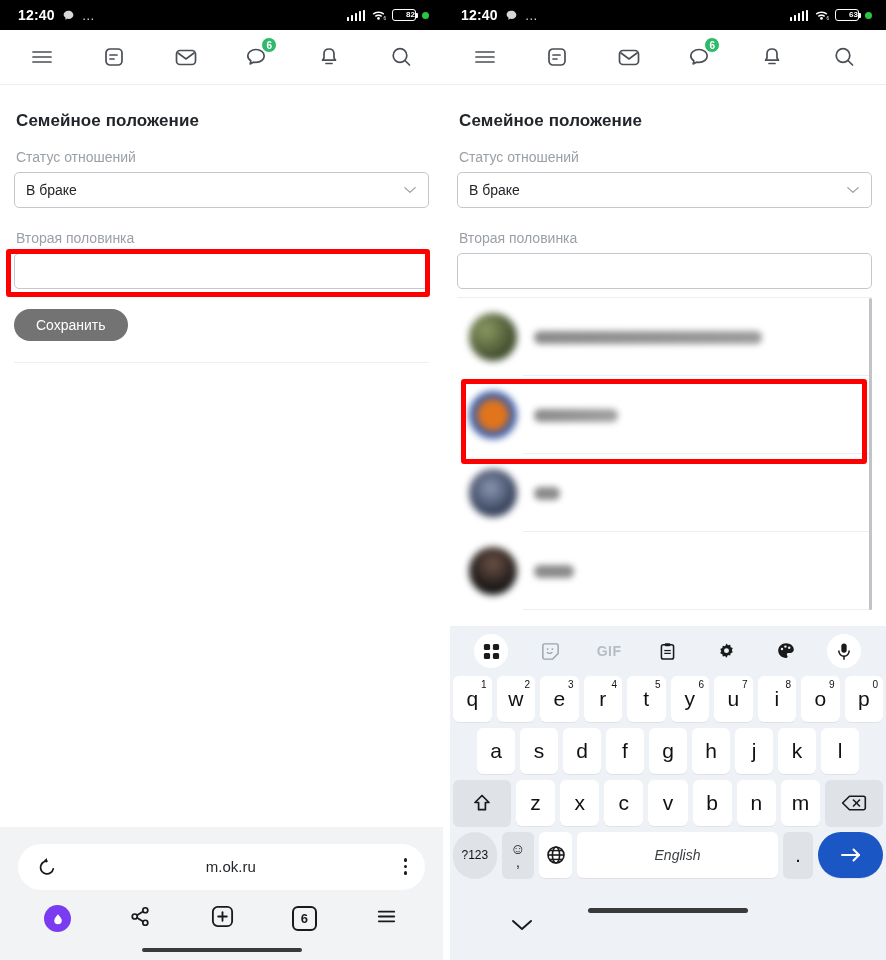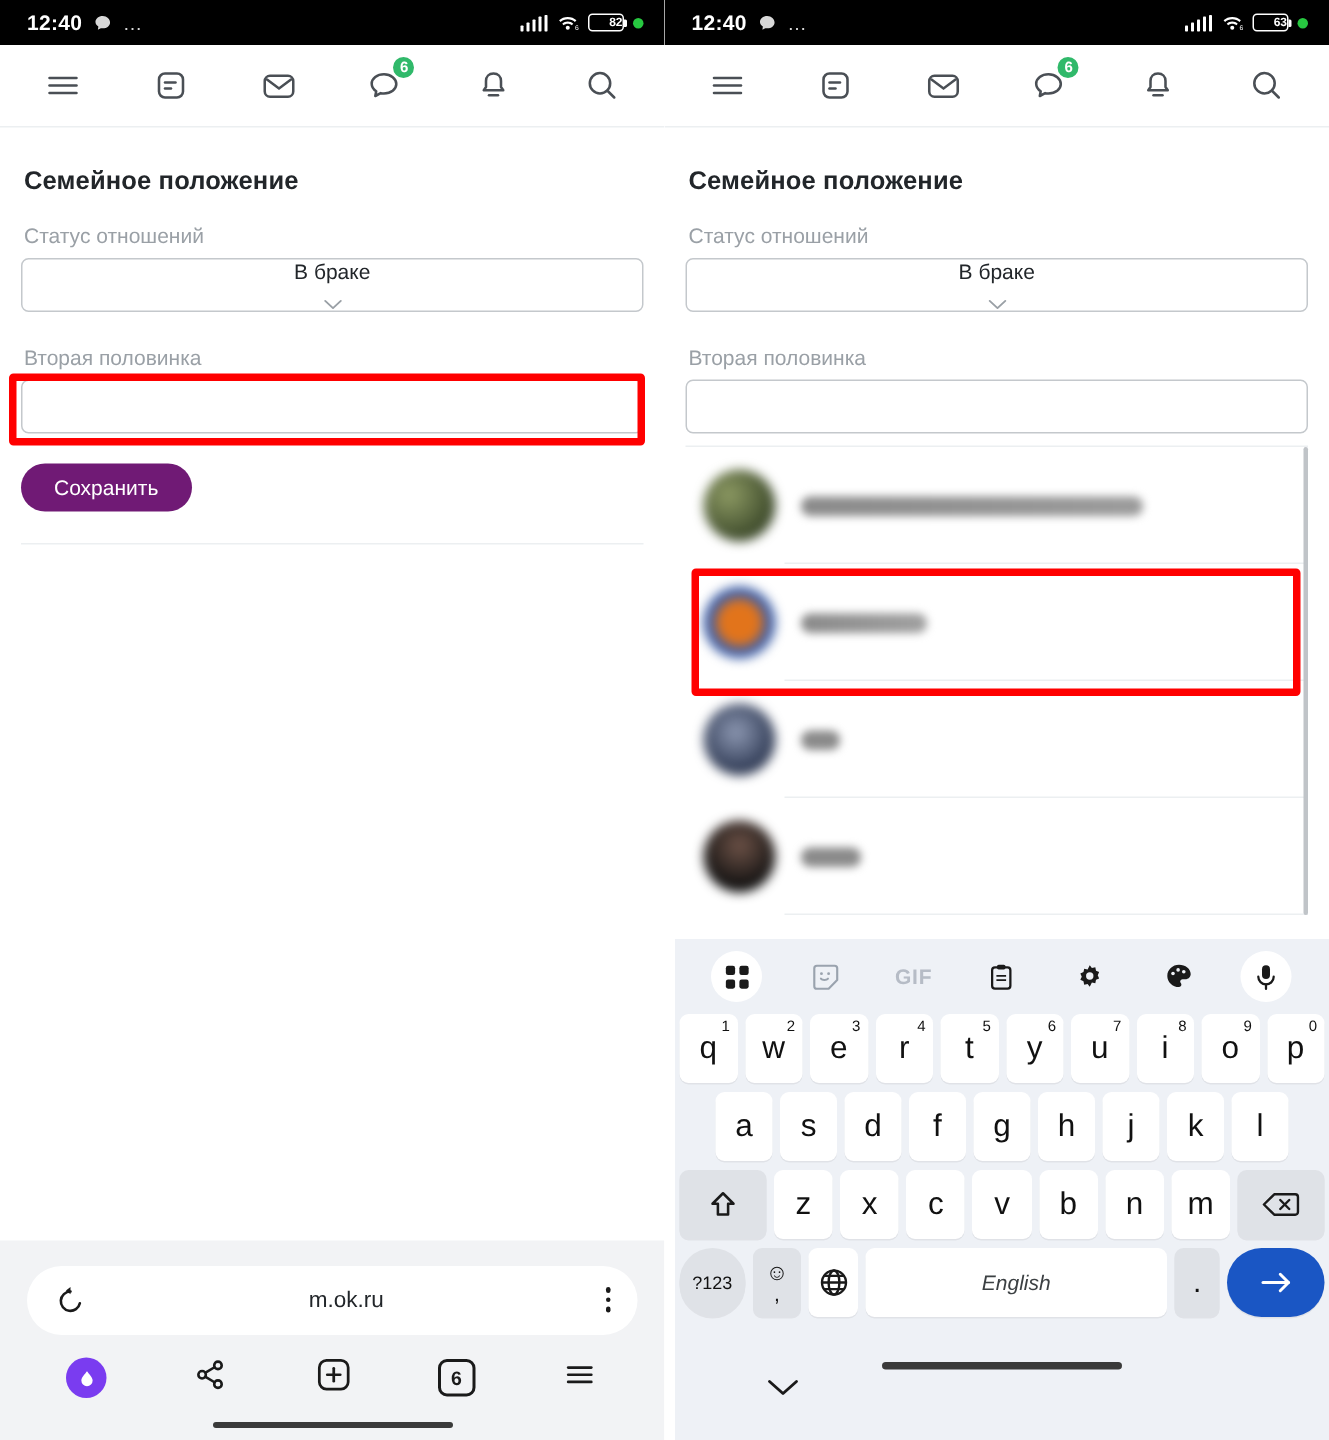--- a/index.html
+++ b/index.html
@@ -50,33 +50,33 @@
     padding: 0 3px; border: 1.5px solid #fff;
   }
 
   
   .content { padding: 14px 14px 0 14px; }
   .page-title { font-size: 17px; font-weight: 700; color: #22262a; margin: 12px 0 18px 2px; letter-spacing: .1px; }
   .field-label { font-size: 14px; color: #9aa0a6; margin: 0 0 7px 2px; }
   .select-box {
     height: 36px; border: 1px solid #c4c8cc; border-radius: 5px; background: #fff;
     display: flex; align-items: center; justify-content: space-between;
-    padding: 0 11px 0 11px; font-size: 14px; color: #22262a; flex-direction: column;
+    padding: 0 11px 0 11px; font-size: 14px; color: #22262a;
   }
   .chev { width: 14px; height: 8px; }
   .gap { height: 22px; }
   .text-input {
     height: 36px; border: 1px solid #c4c8cc; border-radius: 5px; background: #fff; width: 100%;
     font-size: 14px; color: #22262a; padding: 0 11px; font-family: "Liberation Sans", sans-serif;
   }
 
   .btnrow { display: flex; gap: 10px; margin-top: 20px; }
   .btn { height: 32px; border-radius: 16px; border: none; font-size: 14px; padding: 0 22px;
          font-family: "Liberation Sans", sans-serif; cursor: pointer; }
-  .btn-save { background: #701a75; color: #fff; }
+  .btn-save { background: #737373; color: #fff; }
   .btn-cancel { background: #eceff1; color: #9aa0a6; }
   .divider { height: 1px; background: #eceff1; margin-top: 21px; }
 
   
   .redbox { position: absolute; border: 5px solid #ff0000; border-radius: 3px; pointer-events: none; }
 
   
   .browserbar { position: absolute; left: 0; bottom: 0; width: 443px; background: #f2f3f5; }
   .urlpill {
     margin: 17px 18px 0 18px; height: 46px; background: #fff; border-radius: 23px;

